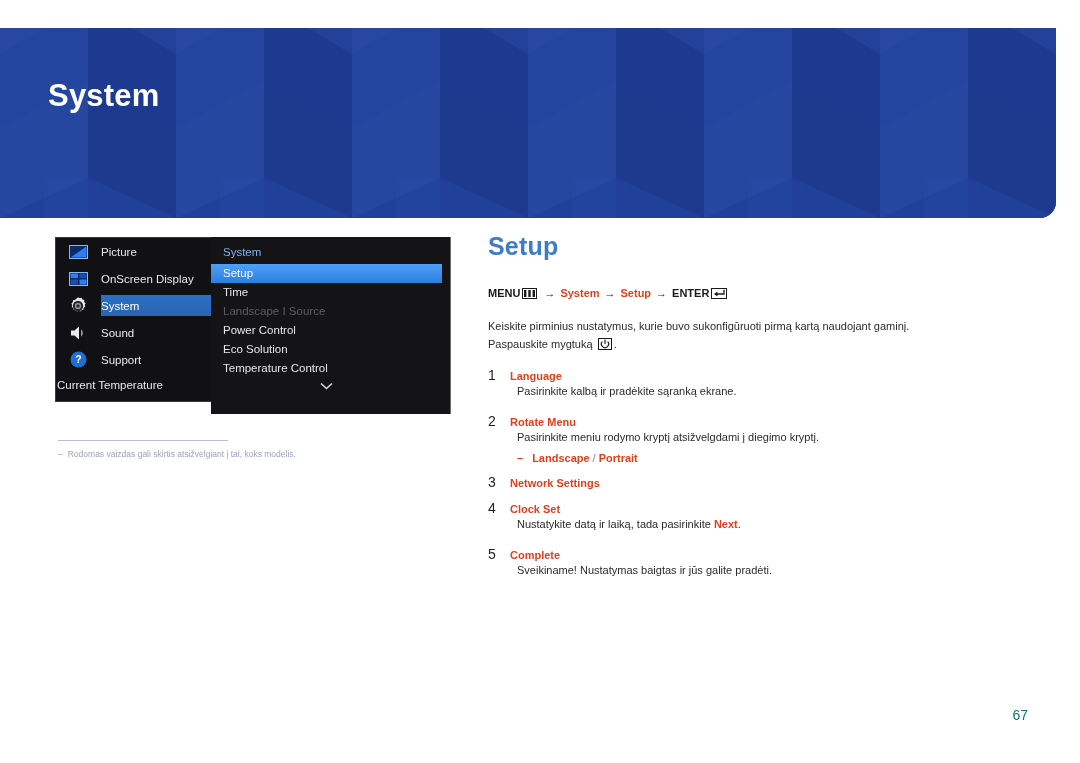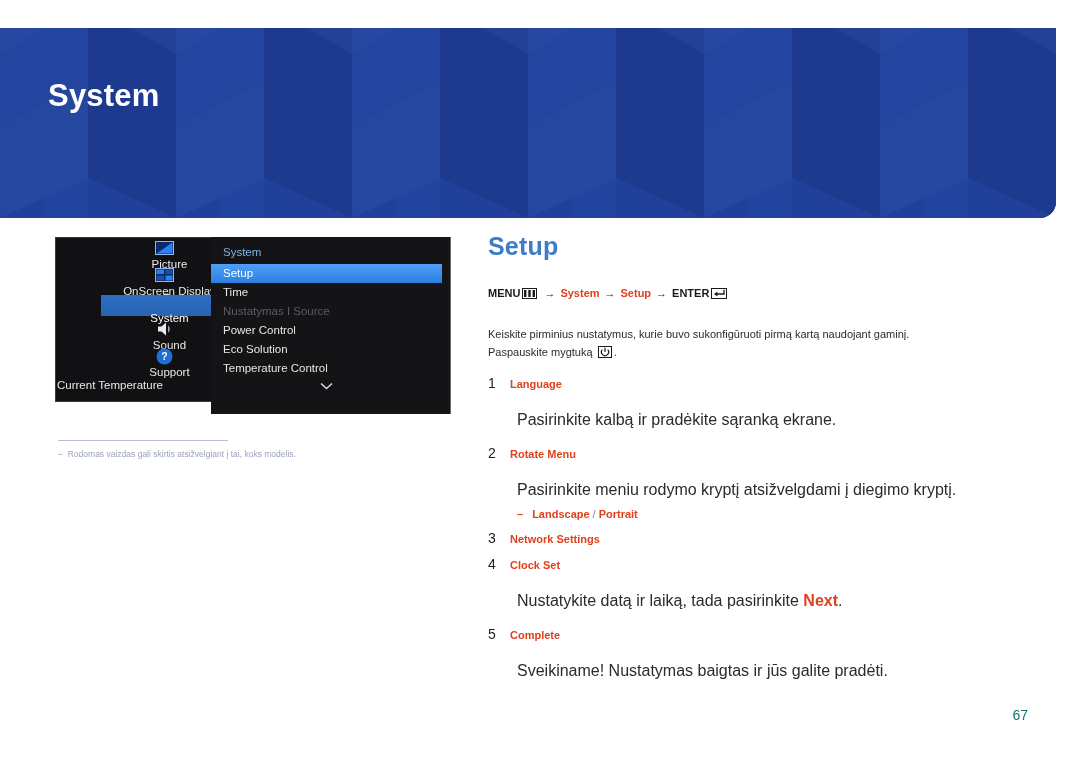--- a/index.html
+++ b/index.html
@@ -85,21 +85,20 @@
     background: #141416;
     border-right: 1px solid #6a6a70;
     box-sizing: border-box;
   }
   .osd-row {
     position: relative;
     display: flex;
     align-items: center;
     height: 27px;
     padding-left: 9px;
-    flex-direction: column;
   }
   .osd-row .ico {
     width: 26px;
     height: 20px;
     display: flex;
     align-items: center;
     justify-content: center;
     flex: none;
   }
   .osd-row .lbl {
@@ -201,21 +200,21 @@
     color: #3d7cc9;
     font-size: 25px;
     font-weight: bold;
     letter-spacing: 0.2px;
     margin: 0 0 24px 0;
   }
   .path {
     font-size: 11px;
     font-weight: bold;
     color: #1a1a1a;
-    margin-bottom: 24px;
+    margin-bottom: 16px;
     display: flex;
     align-items: center;
     flex-wrap: wrap;
     line-height: 16px;
   }
   .path .accent { color: #e0401c; }
   .path .arrow { margin: 0 5px; color: #1a1a1a; font-weight: normal; }
   .icon-box {
     display: inline-flex;
     align-items: center;
@@ -247,24 +246,24 @@
     font-size: 14px;
     color: #222222;
     font-weight: normal;
   }
   .step-label {
     font-size: 11px;
     font-weight: bold;
     color: #e0401c;
   }
   .step-desc {
-    font-size: 16px;
+    font-size: 11px;
     color: #2b2b2b;
     line-height: 1.6;
-    margin: 16px 0 12px 29px;
+    margin: 0 0 12px 29px;
   }
   .step-desc .accent-b { color: #e0401c; font-weight: bold; }
   .sub-dash {
     display: flex;
     align-items: baseline;
     margin: 6px 0 0 29px;
     font-size: 11px;
   }
   .sub-dash .d {
     color: #e0401c;
@@ -373,21 +372,21 @@
       <span class="t-lbl">Current Temperature</span>
       <span class="t-val">28</span>
     </div>
   </div>
 
   <div class="osd-right">
     <div class="sub-title">System</div>
 
     <div class="sub-item sel">Setup</div>
     <div class="sub-item">Time</div>
-    <div class="sub-item dim">Nustatymas I Source</div>
+    <div class="sub-item dim">Landscape I Source</div>
     <div class="sub-item">Power Control</div>
     <div class="sub-item">Eco Solution</div>
     <div class="sub-item">Temperature Control</div>
 
     <div class="sub-chev">
       <svg width="13" height="8" viewBox="0 0 13 8">
         <polyline points="1,1.5 6.5,6.5 12,1.5" fill="none" stroke="#d8d8dc" stroke-width="1.6"></polyline>
       </svg>
     </div>
   </div>

